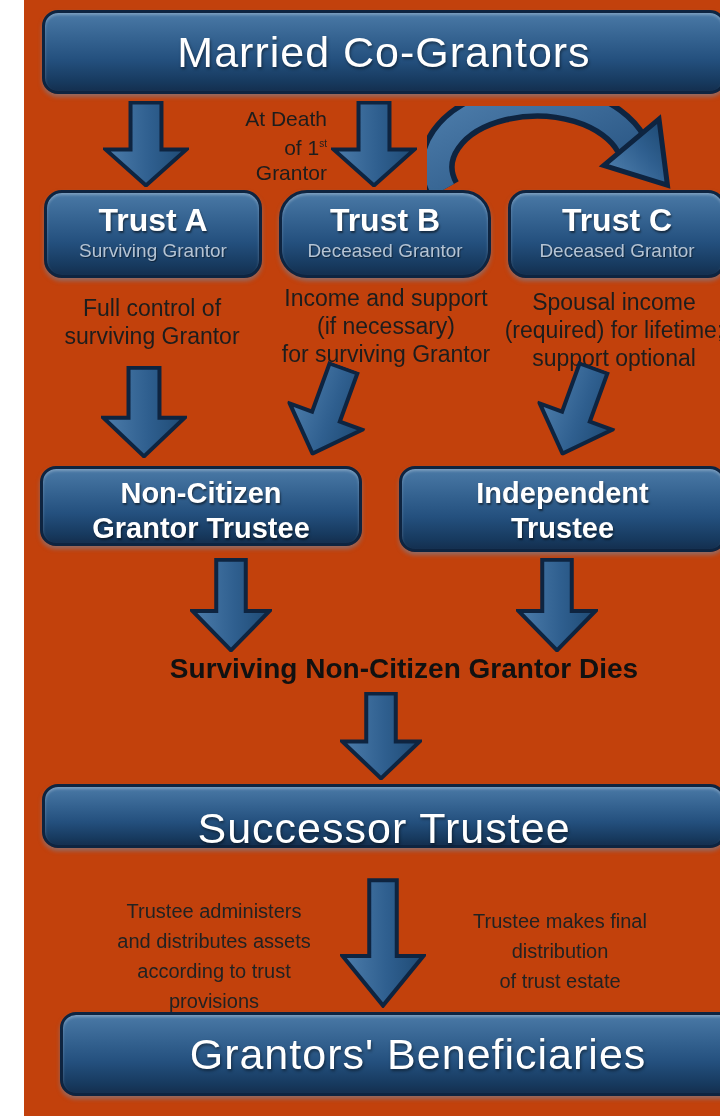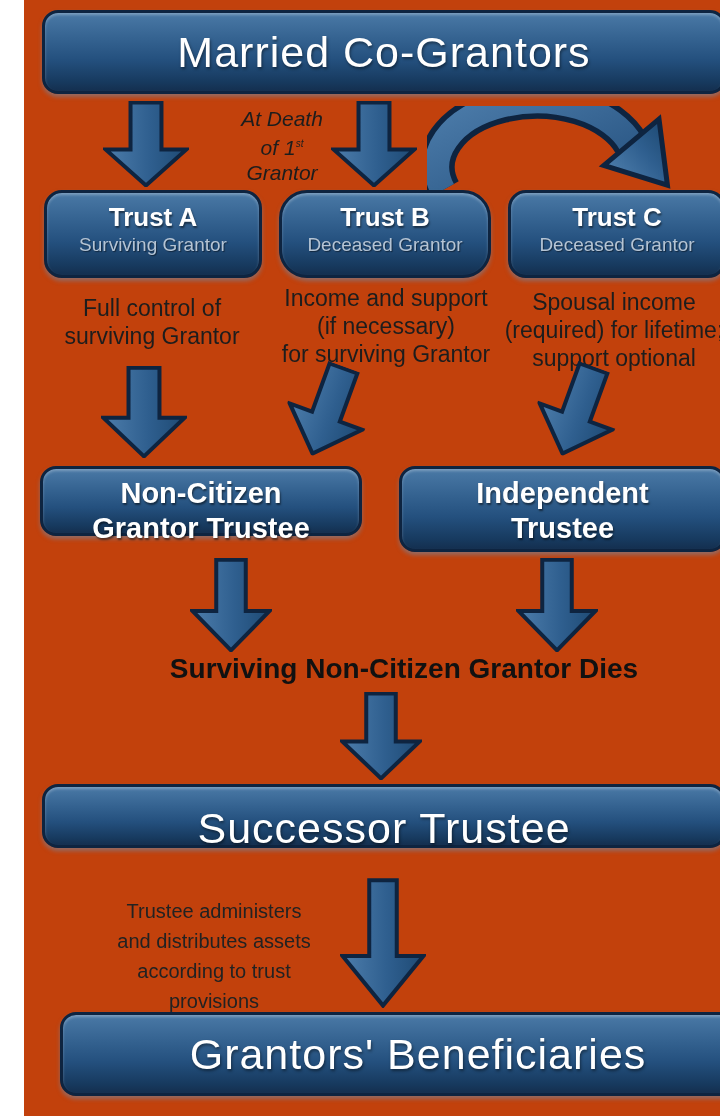--- a/index.html
+++ b/index.html
@@ -21,40 +21,40 @@
     box-sizing:border-box;
   }
   .node .big-title{
     display:block;font-size:43px;font-weight:400;letter-spacing:1px;
     text-shadow:1px 2px 3px rgba(0,0,0,.45);
   }
   .title-married{line-height:78px;}
   .title-successor{line-height:82px;font-size:41px;}
   .title-beneficiaries{line-height:78px;font-size:39px;}
   .trust-title{
-    display:block;margin-top:9px;font-size:26px;font-weight:700;
+    display:block;margin-top:9px;font-size:32px;font-weight:700;
     text-shadow:1px 2px 2px rgba(0,0,0,.5);
   }
   .trust-subtitle{
     display:block;margin-top:1px;font-size:19px;font-weight:400;color:#b5c4d4;
     text-shadow:1px 1px 1px rgba(0,0,0,.45);
   }
   .trustee-title{
     display:block;padding-top:7px;font-size:29px;font-weight:700;line-height:35px;
     white-space:pre-line;text-shadow:1px 2px 2px rgba(0,0,0,.5);
   }
   
   .note{
     position:absolute;color:#1d1d1d;font-size:23px;line-height:28px;
     text-align:center;white-space:pre-line;
   }
   .note-bottom{font-size:20px;line-height:30px;color:#222222;}
   .at-death{
-    position:absolute;left:188px;top:106px;width:140px;
-    color:#1d1d1d;font-size:21px;line-height:25px;text-align:center;font-style:italic;
+    position:absolute;left:163px;top:106px;width:140px;
+    color:#1d1d1d;font-size:21px;line-height:25px;text-align:right;
   }
   .at-death sup{font-size:10px;}
   .dies-text{
     position:absolute;left:0;top:653px;width:720px;
     color:#111111;font-size:28px;font-weight:700;text-align:center;padding-left:20px;
   }
   
   .arrow{position:absolute;}
   .arrow svg{display:block;width:100%;height:100%;}
   .slant{transform:rotate(20deg);}
@@ -142,21 +142,21 @@
     <svg viewBox="0 0 100 110" preserveAspectRatio="none">
         <polygon points="32,2 68,2 68,62 97,62 50,108 3,62 32,62" fill="url(#arrowGrad)" stroke="#0e2440" stroke-width="4" vector-effect="non-scaling-stroke"></polygon>
       </svg>
   </div>
   <div class="arrow slant" style="left:513px;top:364px;width:82px;height:94px;">
     <svg viewBox="0 0 100 110" preserveAspectRatio="none">
         <polygon points="32,2 68,2 68,62 97,62 50,108 3,62 32,62" fill="url(#arrowGrad)" stroke="#0e2440" stroke-width="4" vector-effect="non-scaling-stroke"></polygon>
       </svg>
   </div>
 
-  <div class="node" style="left:16px;top:466px;width:322px;height:70px;">
+  <div class="node" style="left:16px;top:466px;width:322px;height:80px;">
     <span class="trustee-title">Non-Citizen
 Grantor Trustee</span>
   </div>
   <div class="node" style="left:375px;top:466px;width:327px;height:86px;">
     <span class="trustee-title">Independent
 Trustee</span>
   </div>
 
   <div class="arrow" style="left:166px;top:558px;width:82px;height:94px;">
     <svg viewBox="0 0 100 110" preserveAspectRatio="none">
@@ -183,18 +183,21 @@
 
   <div class="note note-bottom" style="left:30px;top:896px;width:320px;">Trustee administers
 and distributes assets
 according to trust
 provisions</div>
   <div class="arrow" style="left:316px;top:878px;width:86px;height:130px;">
     <svg viewBox="0 0 100 110" preserveAspectRatio="none">
         <polygon points="34,2 66,2 66,66 97,66 50,108 3,66 34,66" fill="url(#arrowGrad)" stroke="#0e2440" stroke-width="4" vector-effect="non-scaling-stroke"></polygon>
       </svg>
   </div>
+  <div class="note note-bottom" style="left:388px;top:906px;width:296px;">Trustee makes final
+distribution
+of trust estate</div>
 
   <div class="node" style="left:36px;top:1012px;width:684px;height:84px;padding-left:32px;">
     <span class="big-title title-beneficiaries">Grantors' Beneficiaries</span>
   </div>
 
 </div>
 
 </body></html>

